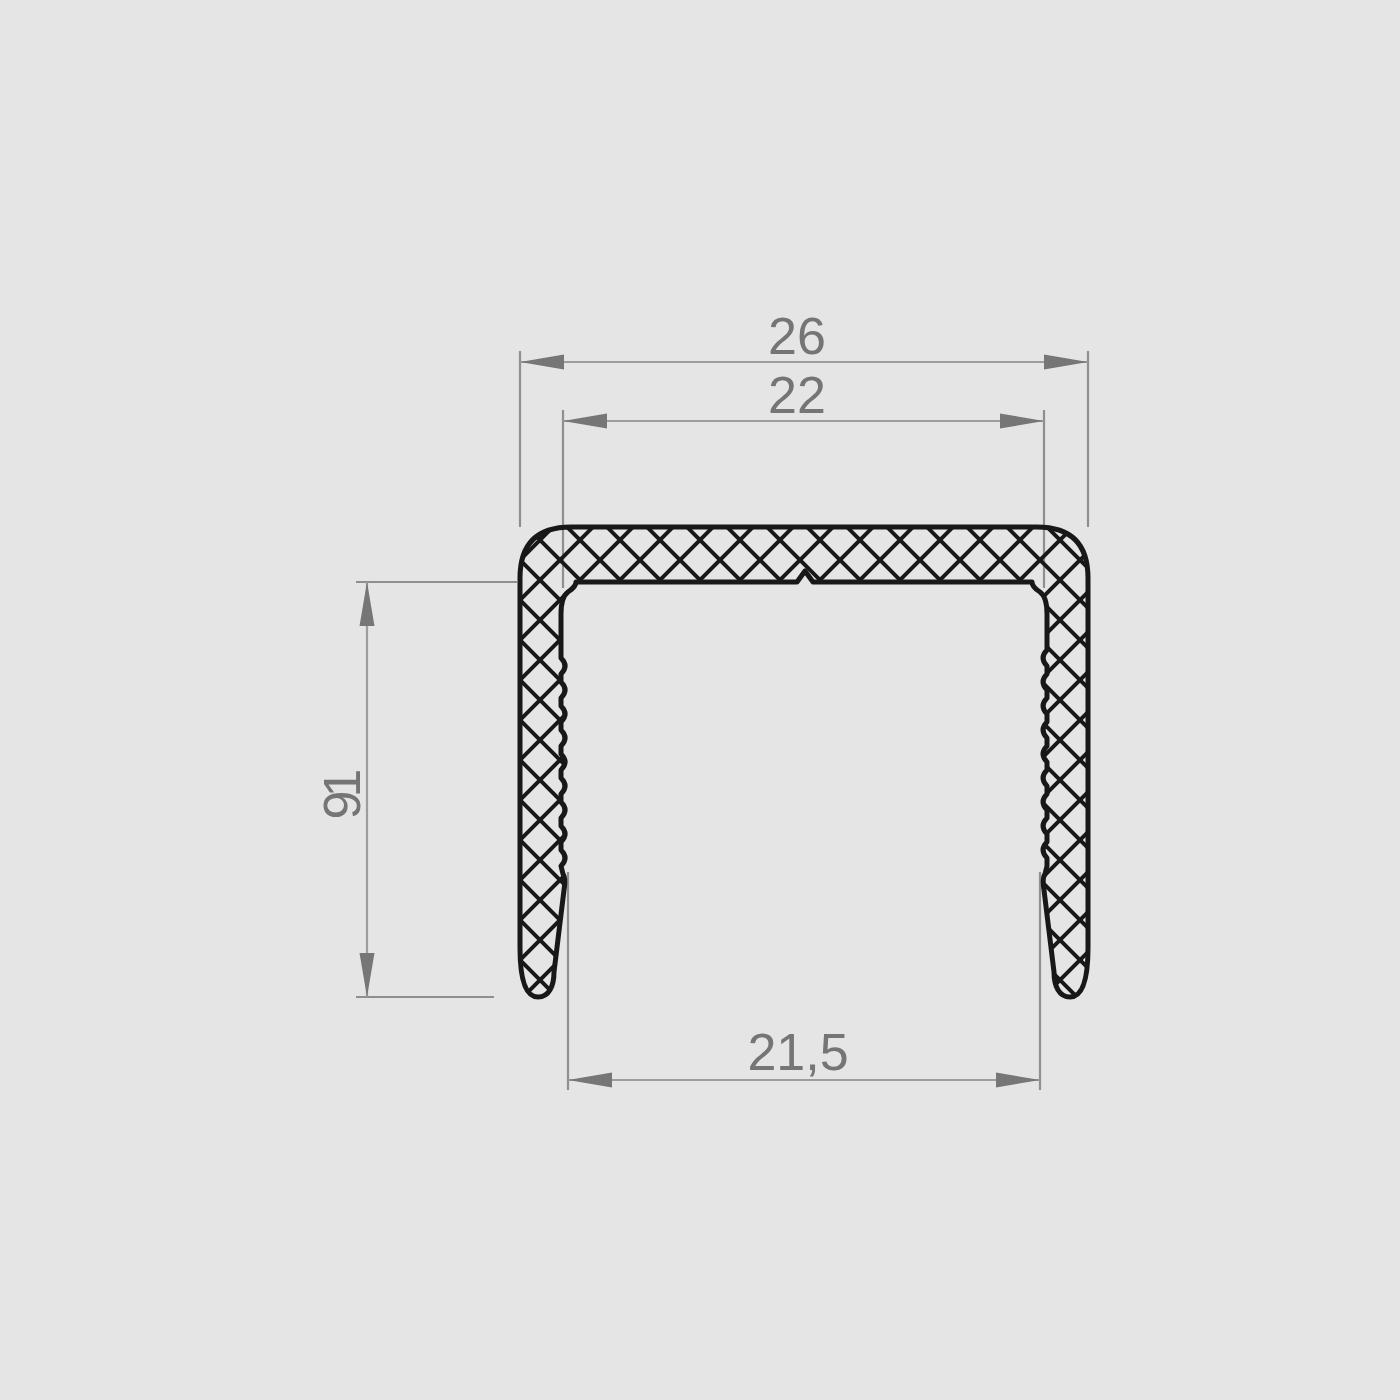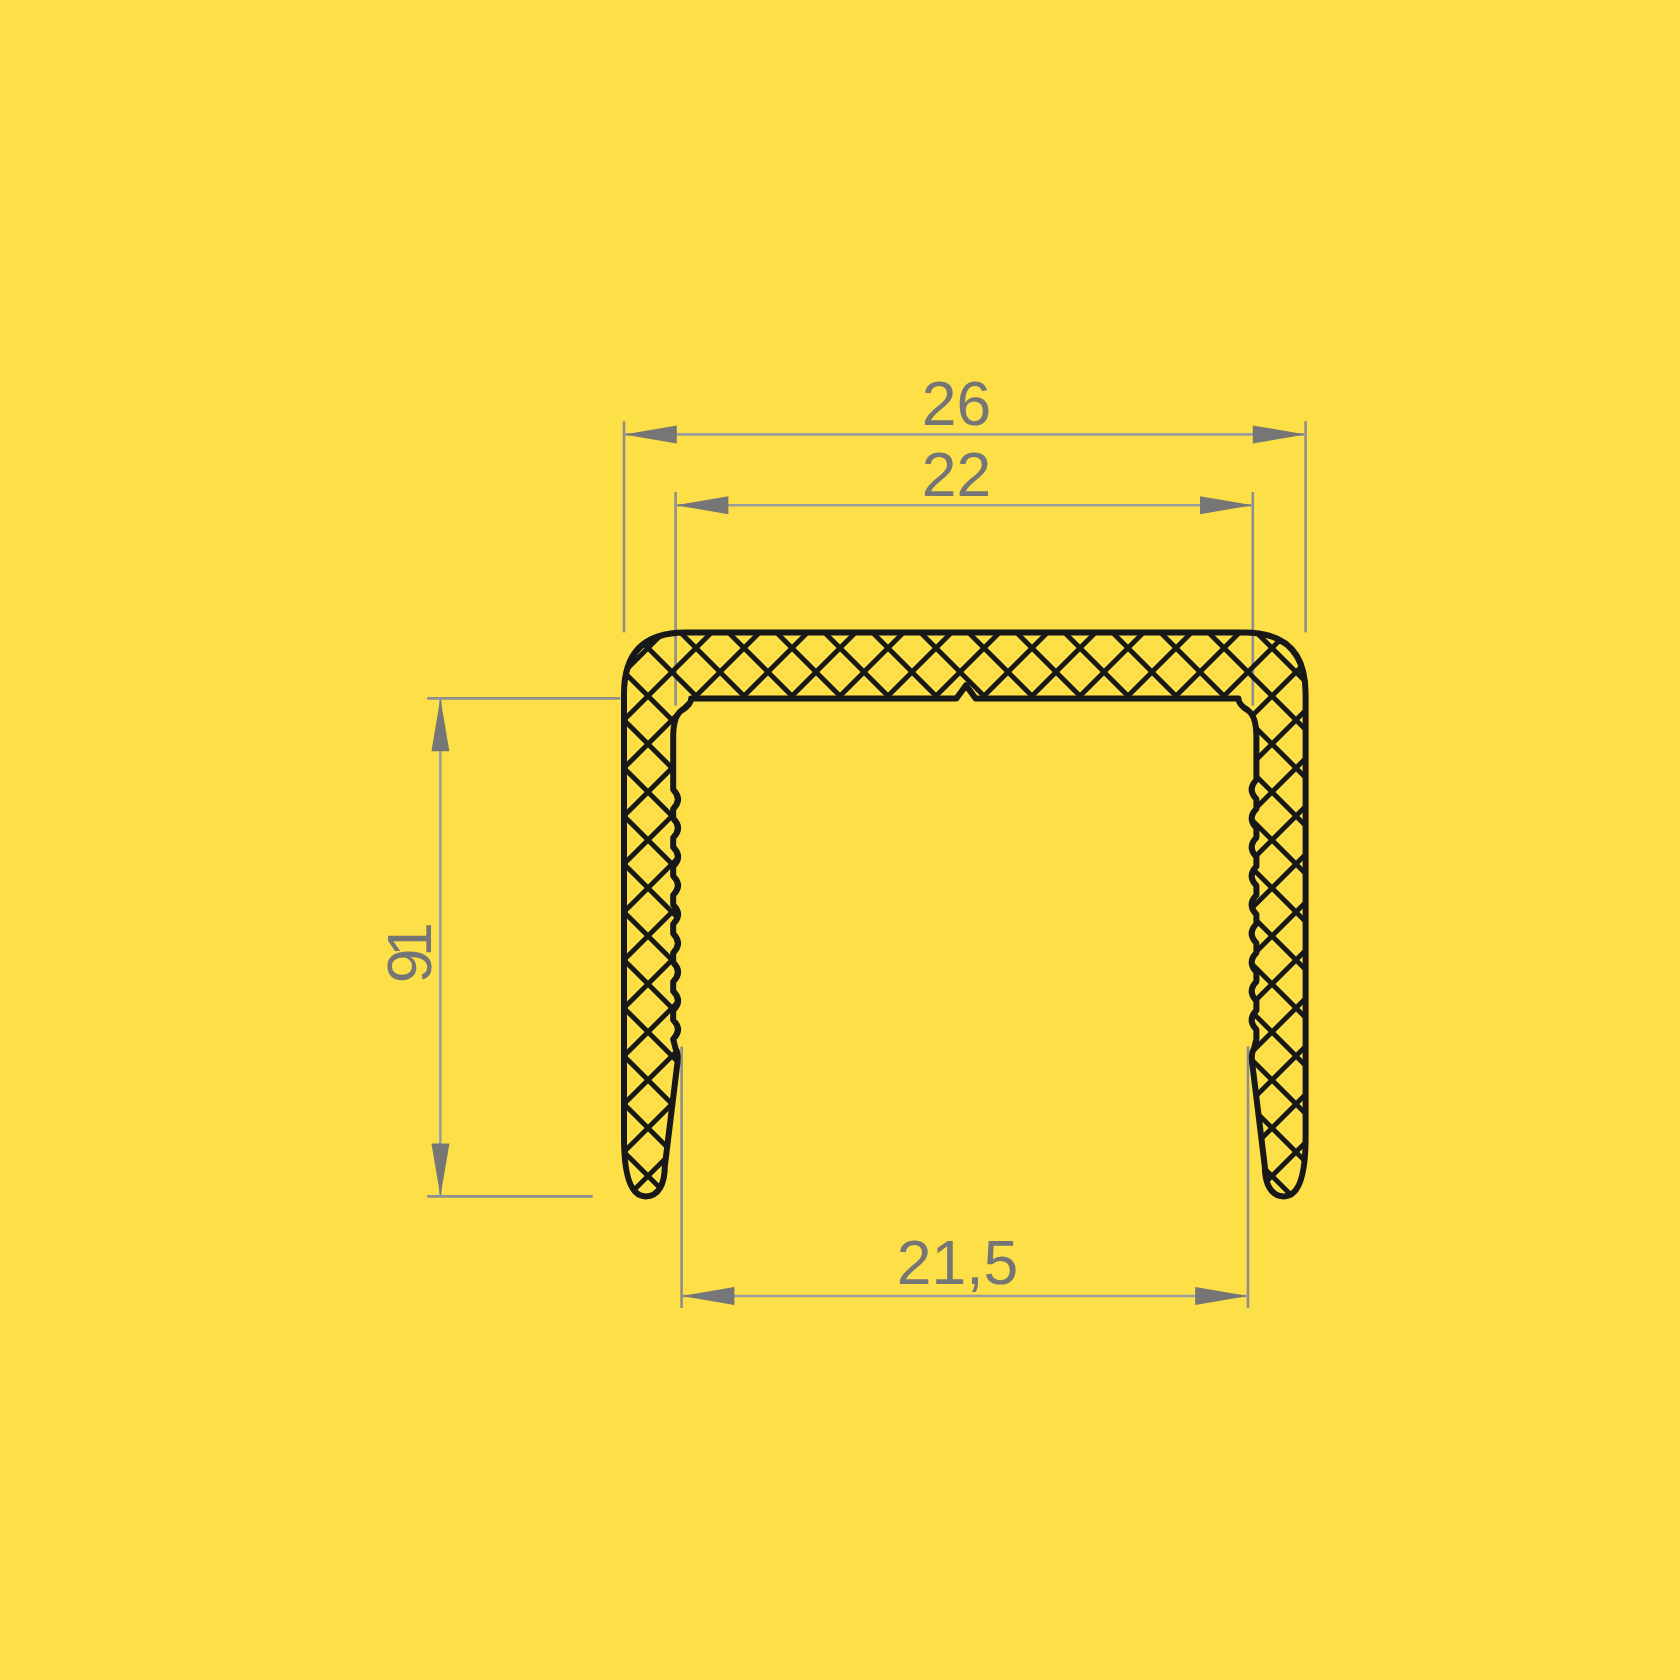--- a/index.html
+++ b/index.html
@@ -4,21 +4,21 @@
 <style>
   html, body {
     margin: 0;
     padding: 0;
     background: #ffffff;
   }
   .stage {
     position: relative;
     width: 1400px;
     height: 1400px;
-    background: #fde047;
+    background: #e5e5e5;
     font-family: "Liberation Sans", sans-serif;
     overflow: hidden;
   }
   .stage svg {
     position: absolute;
     left: 0;
     top: 0;
   }
   .dim-text {
     font-family: "Liberation Sans", sans-serif;

